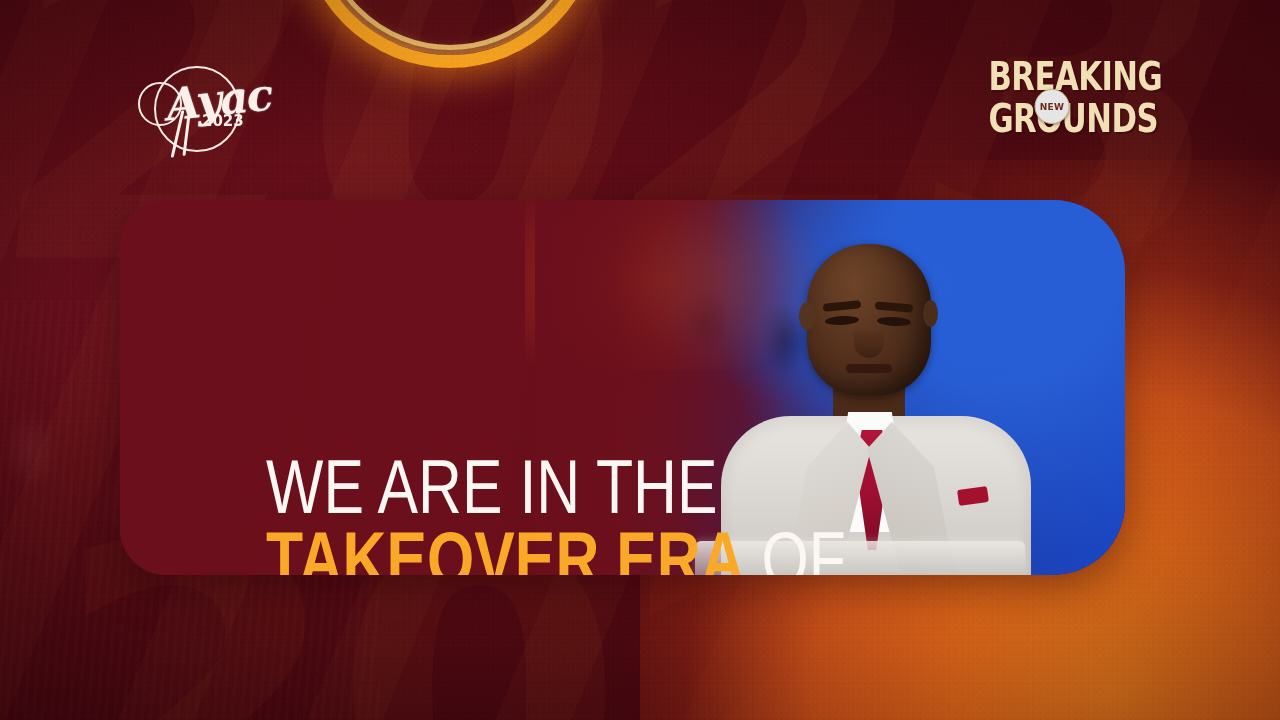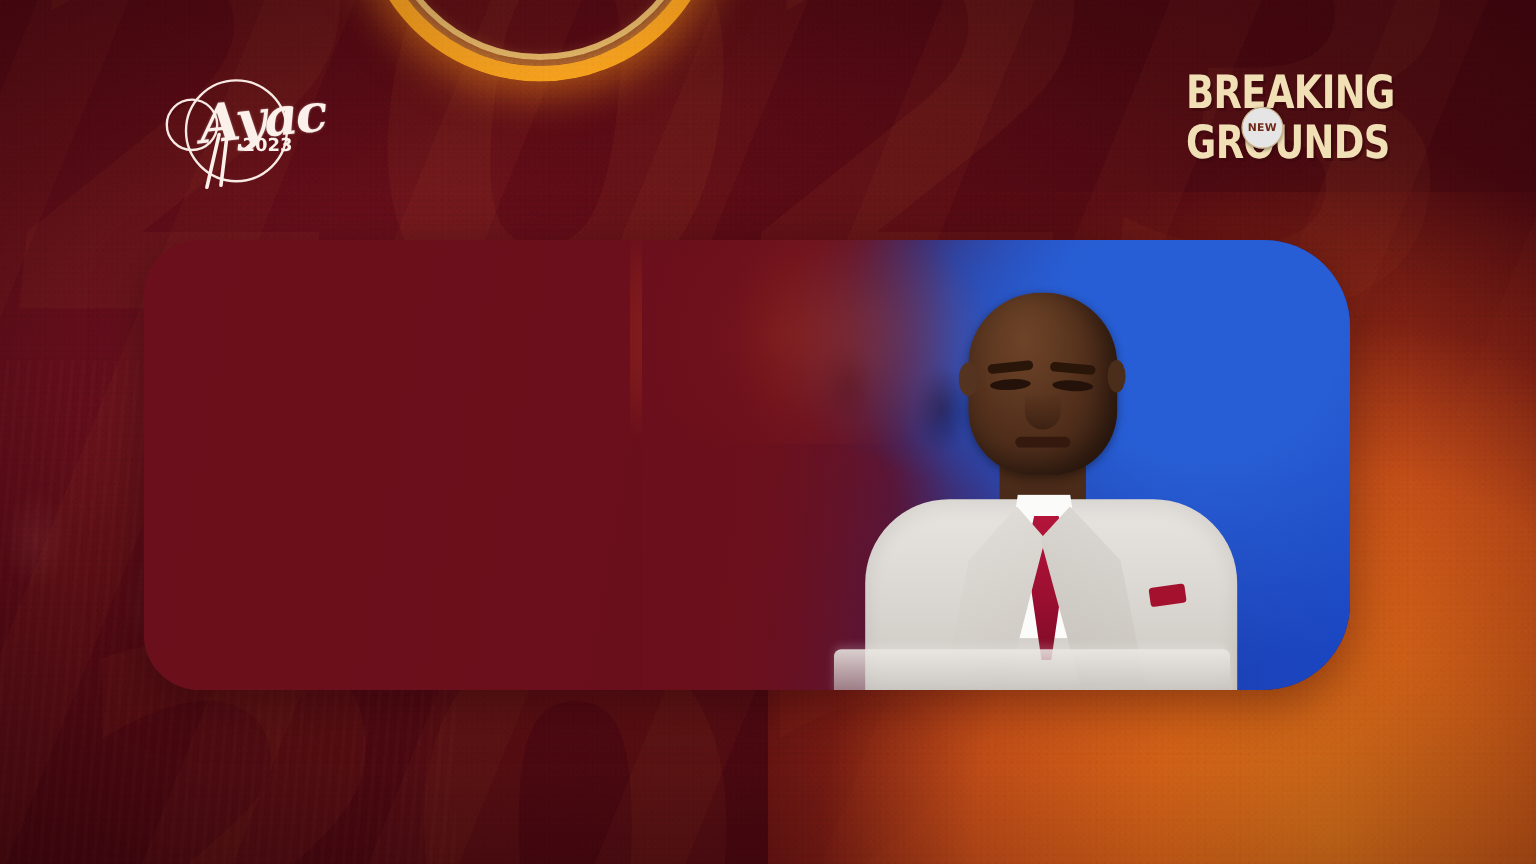--- a/index.html
+++ b/index.html
@@ -316,15 +316,22 @@
       <div class="fig-mouth"></div>
       <div class="fig-suit"></div>
       <div class="fig-shirt"></div>
       <div class="fig-tie"></div>
       <div class="fig-lapel-l"></div>
       <div class="fig-lapel-r"></div>
       <div class="fig-pocket"></div>
       <div class="fig-podium"></div>
     </div>
 
+    <div class="title">
+      <div class="t-line t1">WE ARE IN THE</div>
+      <div class="t-line t2">
+        <span class="accent">TAKEOVER ERA</span><span class="lightw">&nbsp;</span><span class="lightw">OF</span>
+      </div>
+
+    </div>
 
   </div>
 </div>
 
 </body></html>

